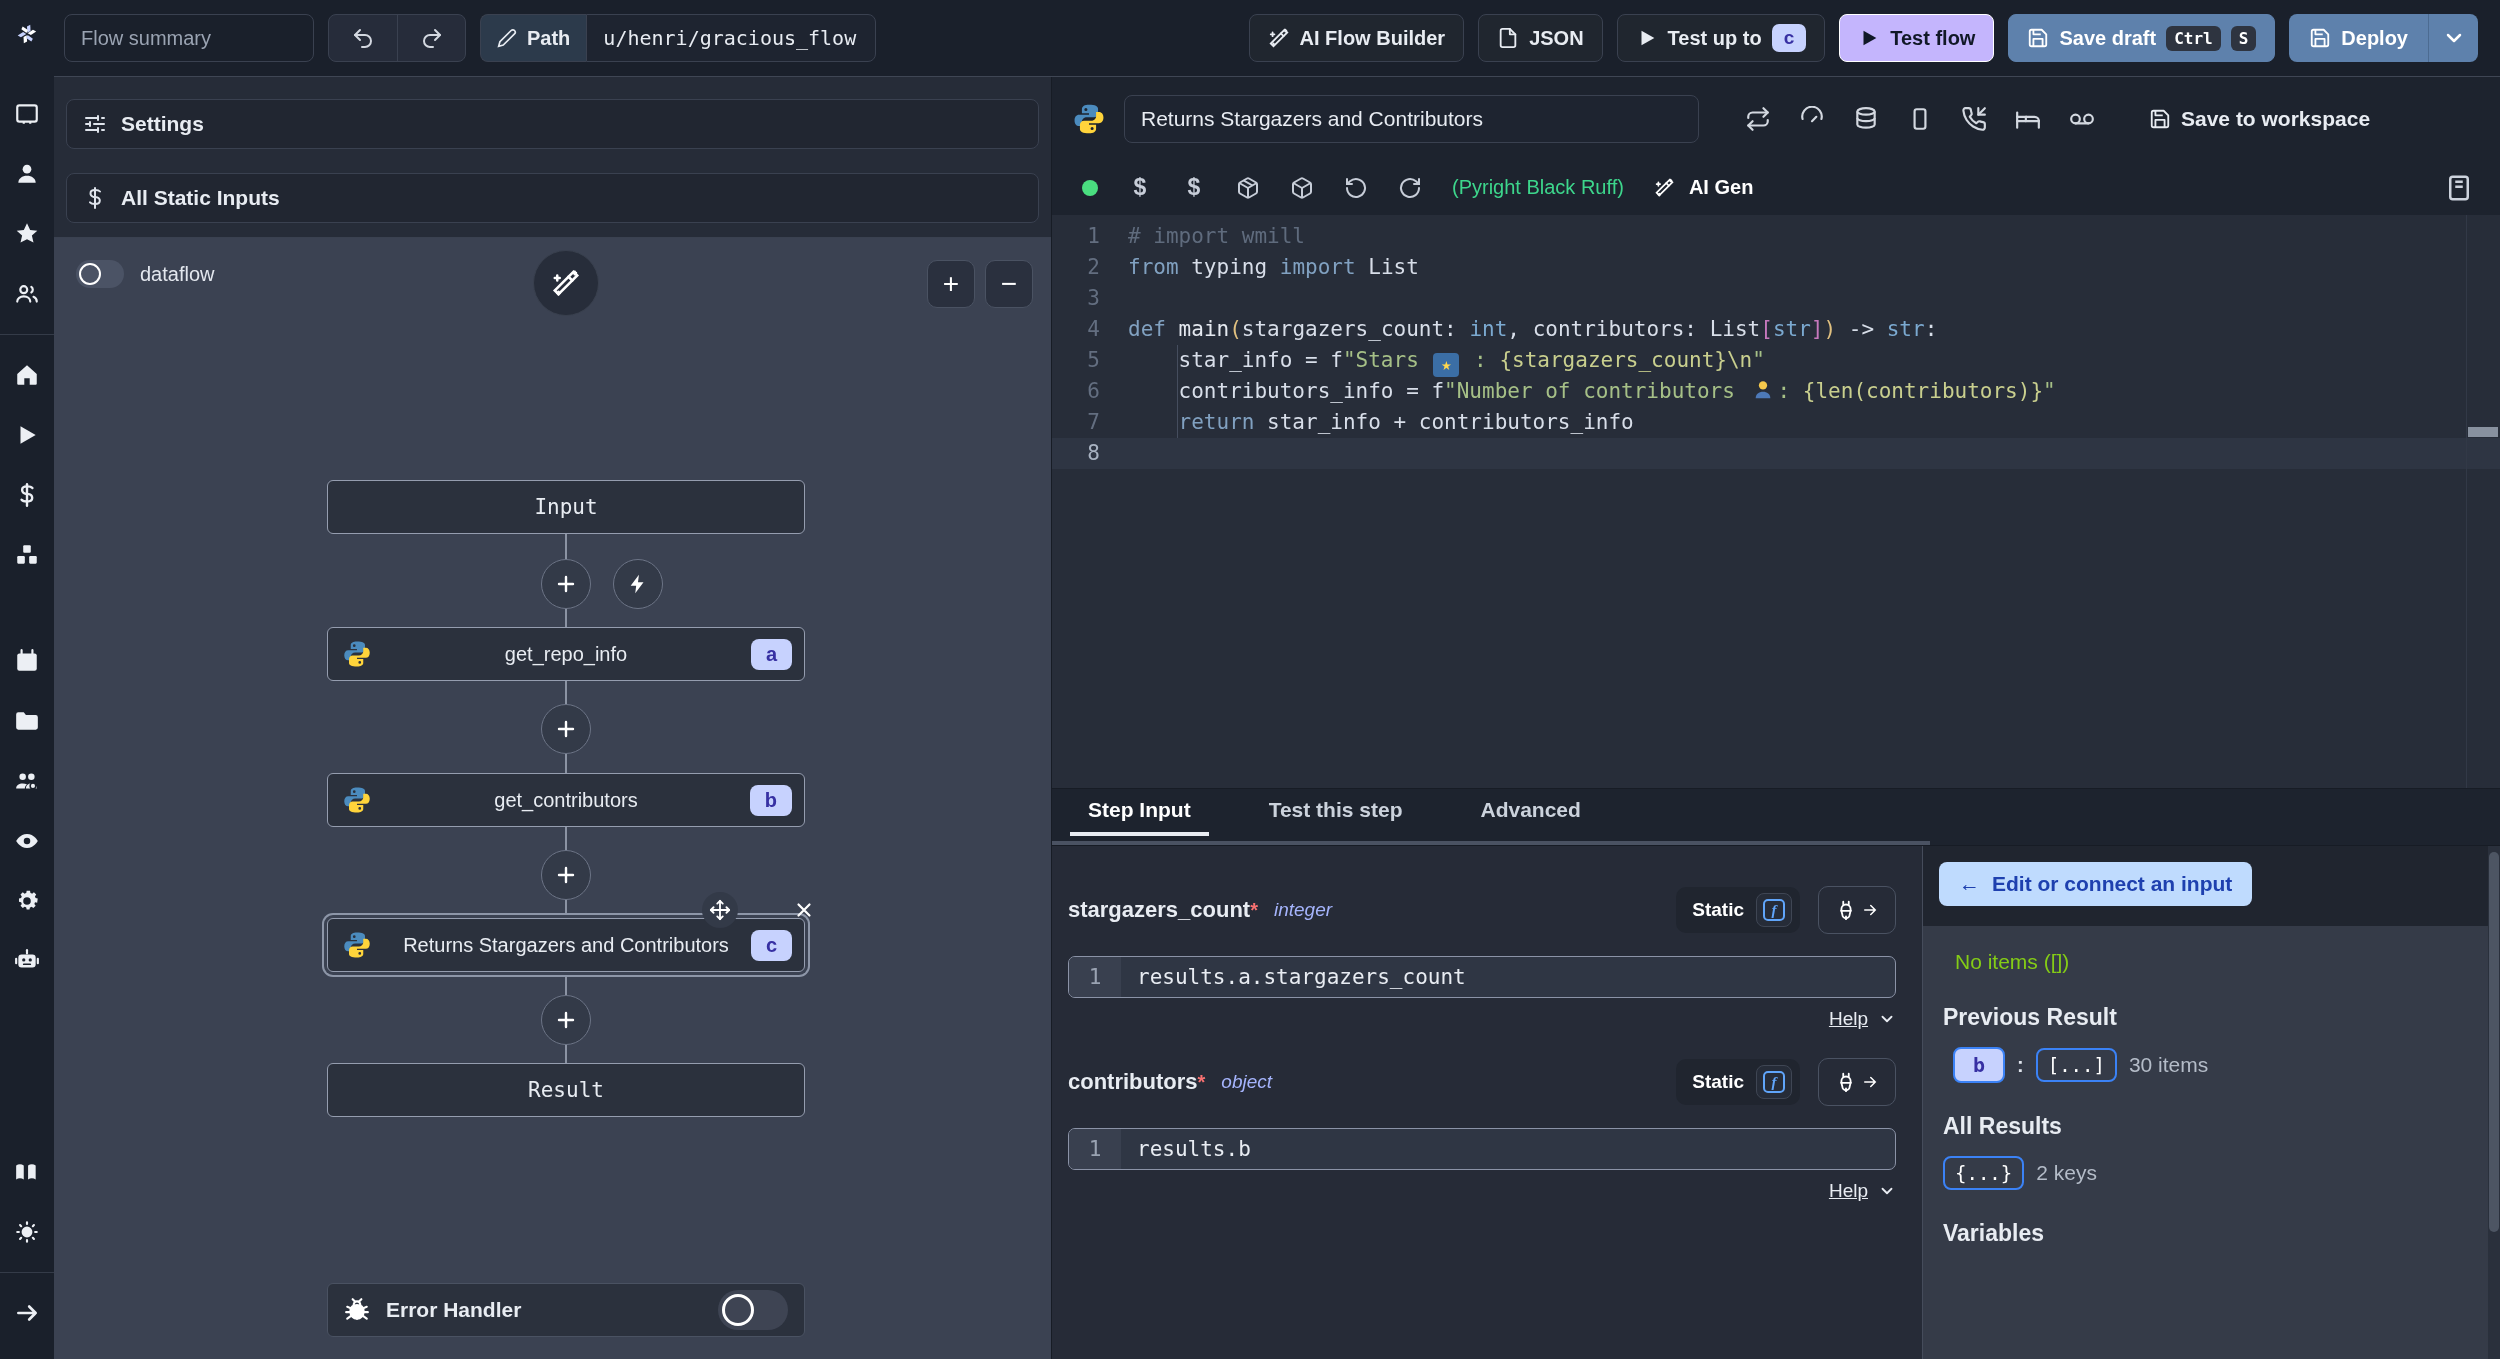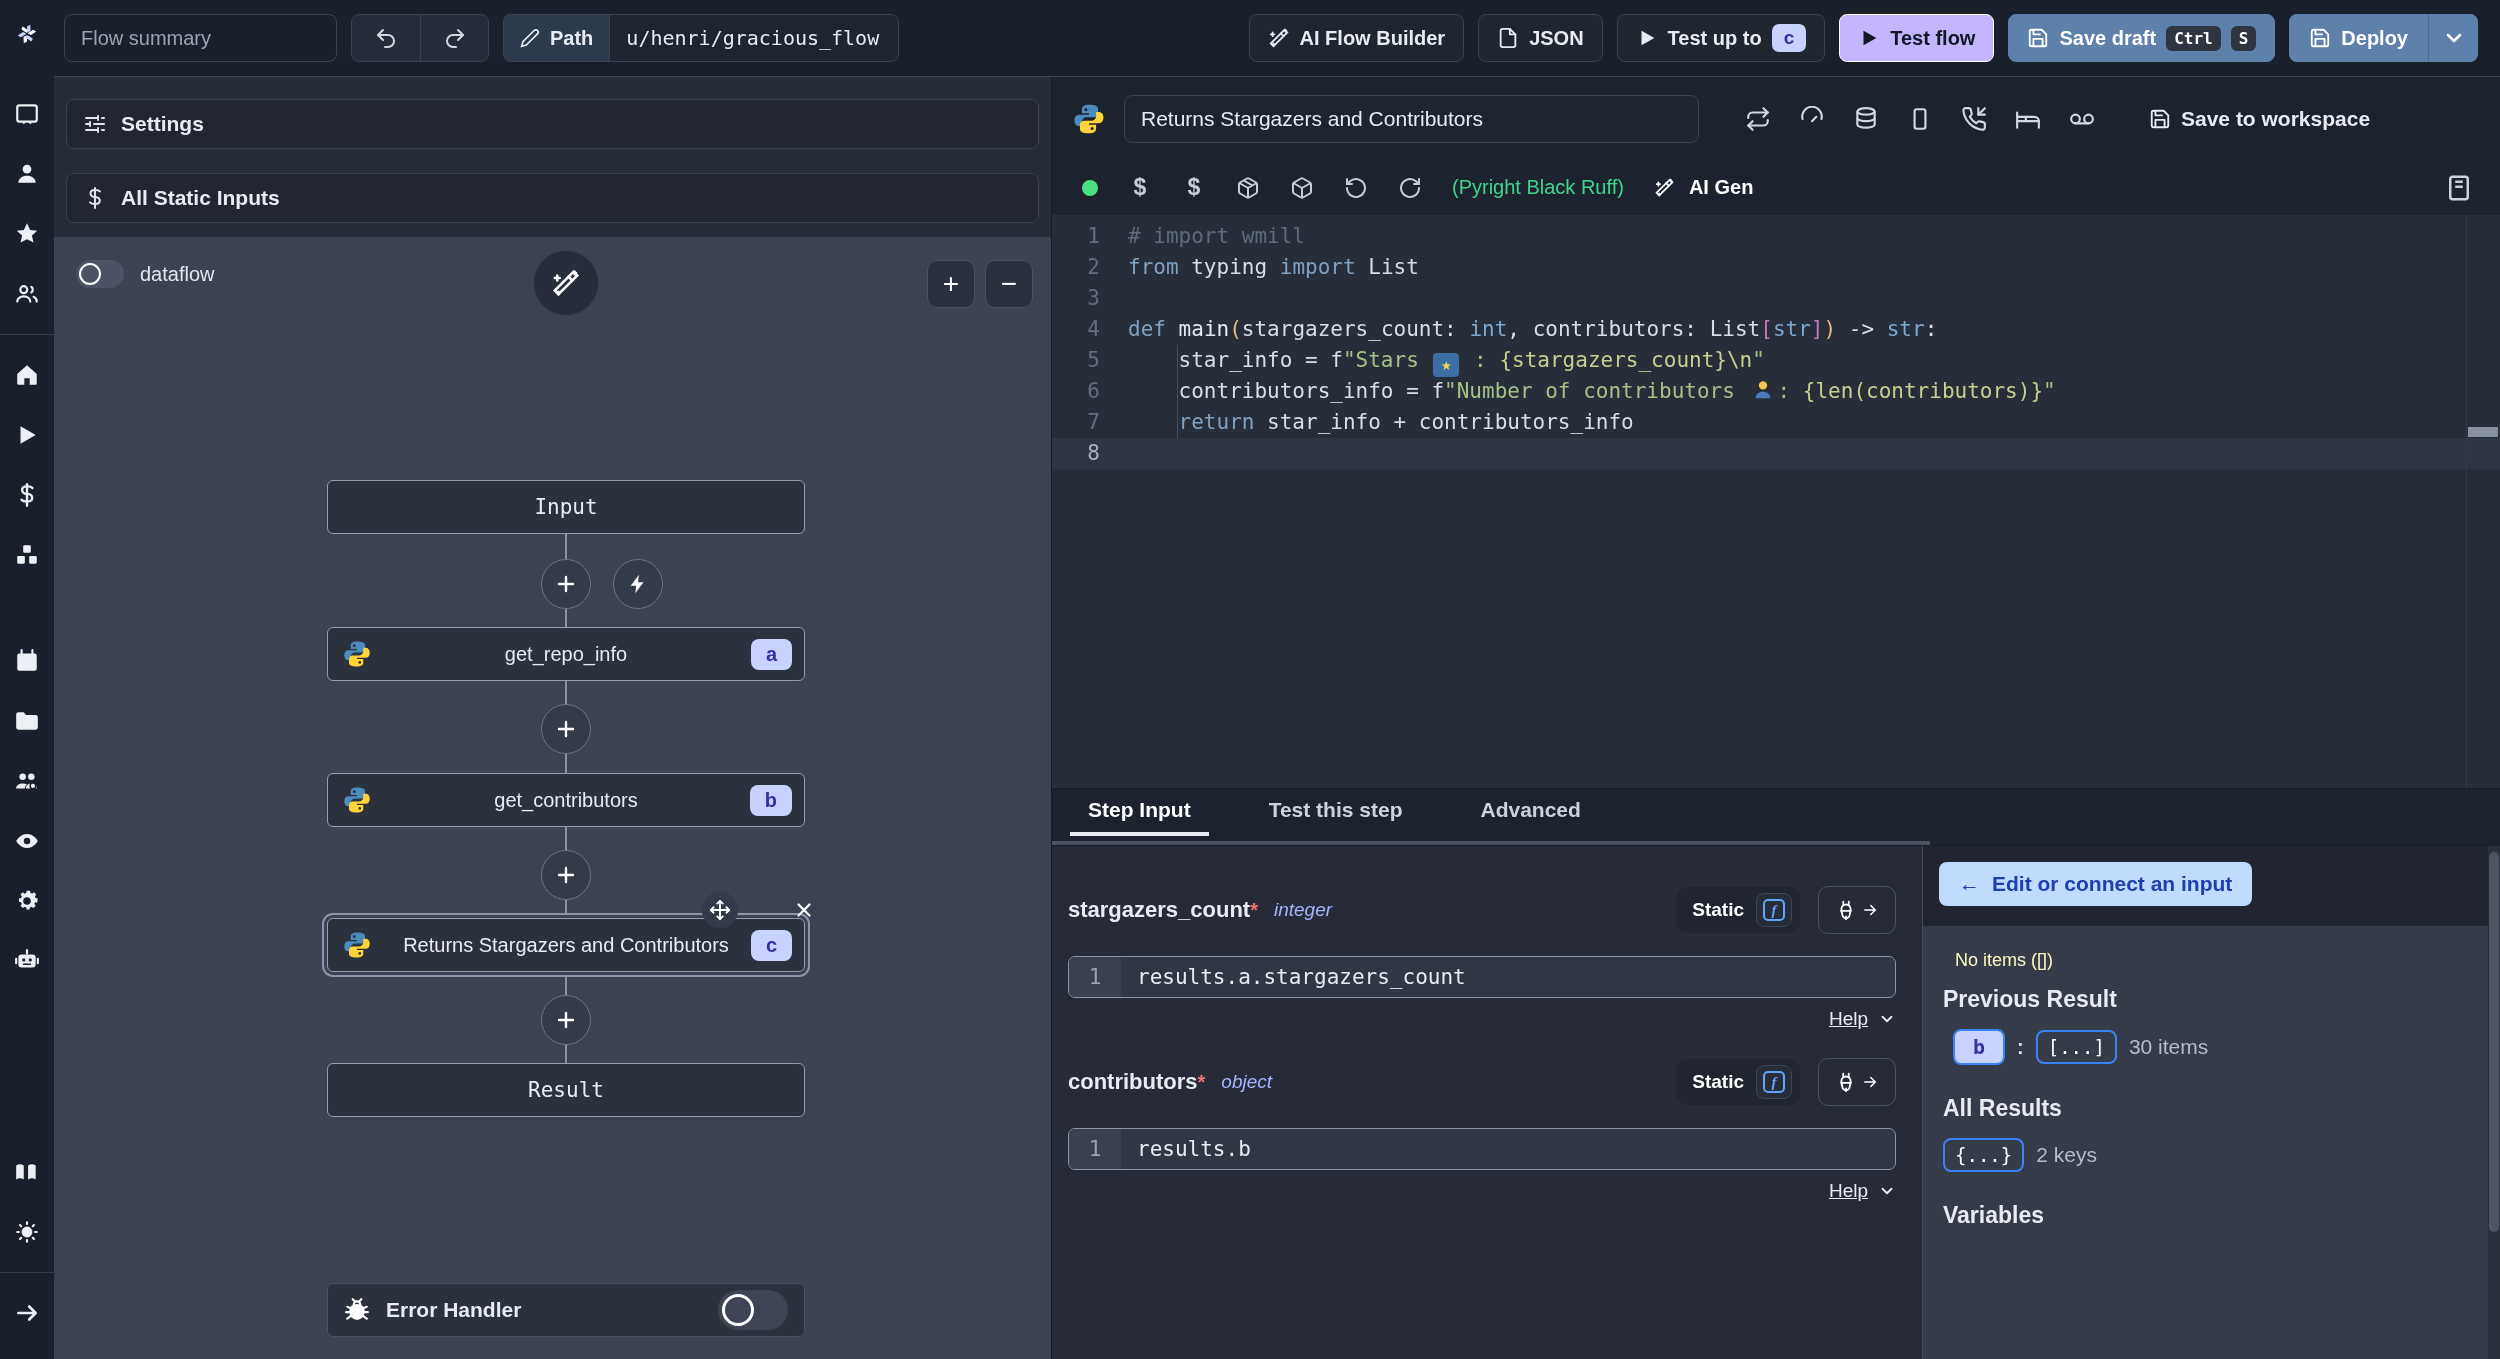--- a/index.html
+++ b/index.html
@@ -23,21 +23,21 @@
   
   .sb-item{width:40px;height:40px;margin:10px 0;display:flex;align-items:center;justify-content:center;color:#eceff4;cursor:pointer;border-radius:8px}
   .sb-item svg{width:26px;height:26px}
   .sb-div{width:54px;height:1px;background:#343b48;margin:10px 0}
   .sb-gap{height:46px}
   .sb-flex{flex:1}
   
   #topbar{height:77px;background:var(--c-darkest);border-bottom:1px solid #3f4654;display:flex;align-items:center;padding:0 22px 0 10px;gap:14px;flex:none}
   .inp{background:#1e2430;border:1px solid var(--c-border);border-radius:8px;color:var(--c-text);font-size:20px;padding:0 16px;height:48px;outline:none}
   .inp::placeholder{color:var(--c-muted)}
-  #flow-summary{width:273px;background:transparent}
+  #flow-summary{width:250px;background:transparent}
   .undoredo{display:flex;background:#262c3a;border:1px solid var(--c-border);border-radius:8px;height:48px;overflow:hidden}
   .undoredo button{width:68px;background:transparent;border:none;color:#d3d8e0;font-size:24px;cursor:pointer;display:flex;align-items:center;justify-content:center}
   .undoredo button+button{border-left:1px solid var(--c-border)}
   .pathwrap{display:flex;height:48px}
   .pathlabel{display:flex;align-items:center;gap:10px;background:#2c3a4b;border:1px solid var(--c-border);border-right:none;border-radius:8px 0 0 8px;padding:0 16px;font-weight:700;font-size:20px}
   .pathinput{border-radius:0 8px 8px 0;font-family:"DejaVu Sans Mono",monospace;font-size:20px;width:290px;background:#1e2430}
   .grow{flex:1}
   .btn{display:inline-flex;align-items:center;gap:10px;height:48px;padding:0 18px;border-radius:8px;border:1px solid var(--c-border);background:#20262f;color:var(--c-text);font-size:20px;font-weight:700;cursor:pointer;white-space:nowrap}
   .btn .ic{width:22px;height:22px}
   .btn-white{background:#c4b5fd;color:#111827;border-color:#ffffff}
@@ -140,21 +140,21 @@
   .help-link{font-size:19px;text-decoration:underline;cursor:pointer}
   .helprow .ic{width:18px;height:18px;cursor:pointer}
   
   #props{flex:1;display:flex;flex-direction:column;min-width:0;position:relative}
   #props-top{background:#20252f;padding:16px 16px 20px;flex:none}
   #edit-connect{display:inline-flex;align-items:center;gap:12px;background:#bfdbfe;color:#1e40af;font-weight:700;font-size:21px;border:none;border-radius:8px;padding:10px 20px;cursor:pointer}
   #search-prop{display:block;width:100%;margin-top:22px;height:42px;background:transparent;border:1px solid var(--c-border-lt);border-radius:8px;color:var(--c-text);font-size:21px;padding:0 14px;outline:none}
   #search-prop::placeholder{color:#8b93a7}
   #props-list{flex:1;background:var(--c-lower);padding:24px 20px 0;overflow:hidden}
   .p-title{font-weight:700;font-size:23px;margin-bottom:16px}
-  .p-empty{color:#fef9c3;font-size:18px;padding-left:12px;margin-bottom:15px}
+  .p-empty{color:#84cc16;font-size:21px;padding-left:12px;margin-bottom:30px}
   .p-row{display:flex;align-items:center;gap:12px;margin-bottom:30px}
   .pb-key{background:var(--c-lav);color:var(--c-indigo);border:2px solid var(--c-blue);border-radius:8px;font-weight:700;font-family:"DejaVu Sans Mono",monospace;font-size:20px;padding:4px 18px;cursor:pointer;margin-left:10px}
   .pb-colon{color:#dfe4ec;font-weight:700}
   .pb-coll{border:2px solid var(--c-blue);border-radius:8px;color:#fff;font-family:"DejaVu Sans Mono",monospace;font-size:19px;padding:4px 10px;background:transparent;cursor:pointer}
   .pb-count{color:#b4bcc8;font-size:21px}
   #props-scroll{position:absolute;right:0;top:0;width:12px;height:100%;background:#2a303c}
   #props-thumb{position:absolute;right:1px;top:6px;width:10px;height:380px;border-radius:5px;background:#4d5563}
 </style>
 </head>
 <body>

